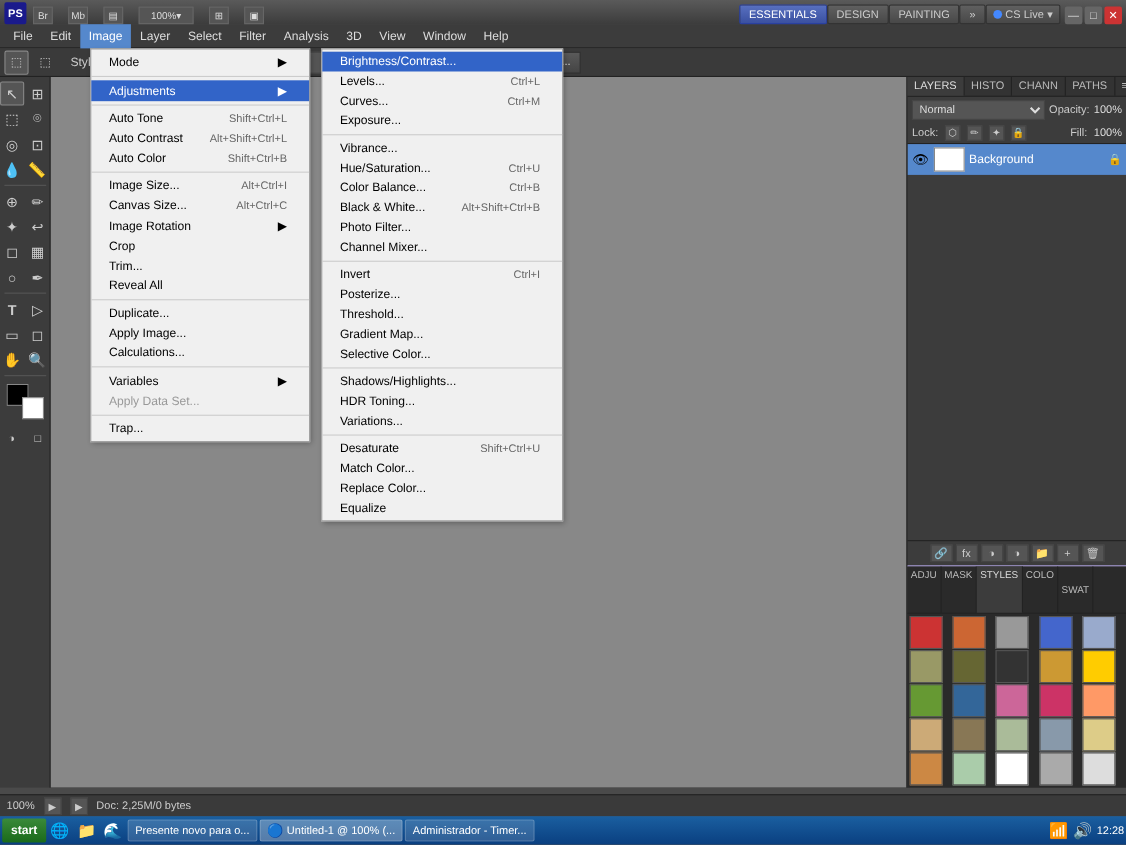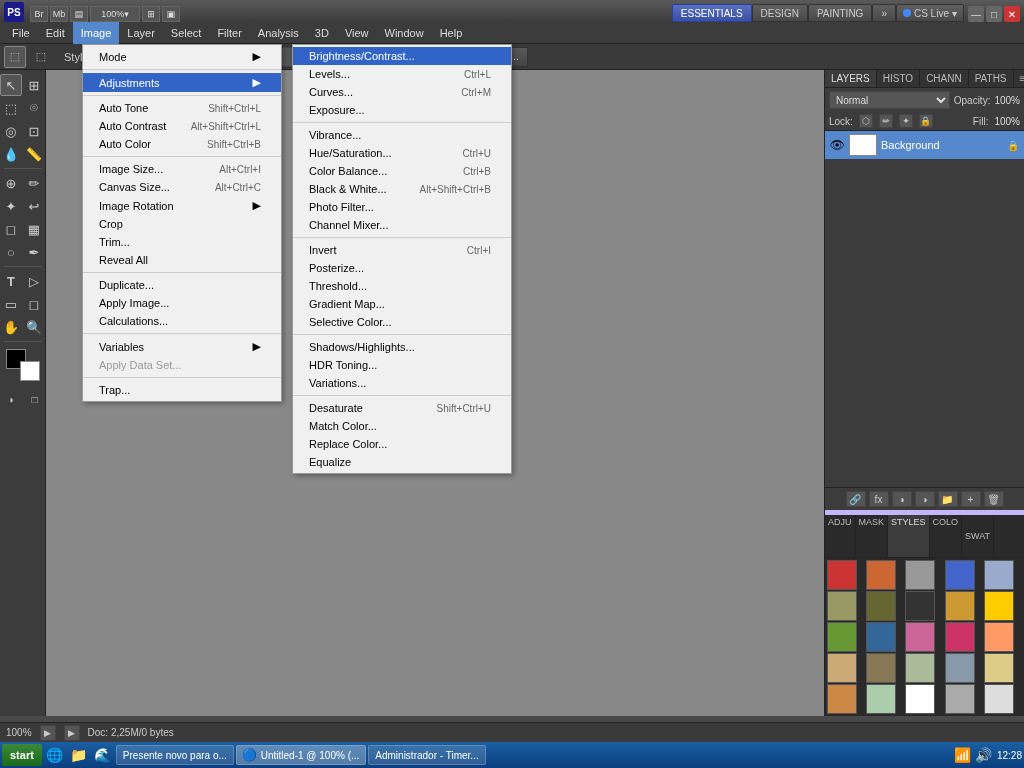--- a/index.html
+++ b/index.html
@@ -1,21 +1,21 @@
 <!DOCTYPE html>
 <html><head>
   <meta charset="utf-8">
   <style>
     * { margin: 0; padding: 0; box-sizing: border-box; }
     body { font-family: 'Segoe UI', Tahoma, Arial, sans-serif; font-size: 11px; background: #4a4a4a; width: 1024px; height: 768px; overflow: hidden; position: relative; }
 
     
     #title-bar { display: flex; align-items: flex-end; background: linear-gradient(to bottom, #5a5a5a, #3c3c3c); height: 22px; padding: 0 4px; }
     #title-bar .ps-logo { width: 20px; height: 20px; background: #1a1a8c; color: white; font-size: 10px; font-weight: bold; display: flex; align-items: center; justify-content: center; margin-right: 4px; border-radius: 2px; }
-    #title-bar .title-icons { display: flex; gap: 2px; margin-left: 2px; }
+    #title-bar .title-icons { display: flex; gap: 14px; margin-left: 2px; }
     #title-bar .title-icon { width: 18px; height: 16px; background: #555; border: 1px solid #666; display: flex; align-items: center; justify-content: center; font-size: 9px; color: #ddd; }
     .nav-btn { background: linear-gradient(to bottom, #606060, #484848); border: 1px solid #333; color: #ccc; font-size: 10px; padding: 1px 8px; cursor: pointer; height: 18px; display: flex; align-items: center; border-radius: 2px; }
     .nav-btn.active { background: linear-gradient(to bottom, #5870c0, #3a50a0); color: white; border-color: #2a40a0; }
     .cs-live-btn { background: linear-gradient(to bottom, #606060, #484848); border: 1px solid #333; color: #ccc; font-size: 10px; padding: 1px 6px; cursor: pointer; height: 18px; display: flex; align-items: center; gap: 3px; border-radius: 2px; margin-left: auto; }
     .cs-live-dot { width: 8px; height: 8px; background: #4488ff; border-radius: 50%; }
     .window-controls { display: flex; gap: 2px; margin-left: 4px; }
     .win-ctrl { width: 16px; height: 16px; display: flex; align-items: center; justify-content: center; font-size: 10px; cursor: pointer; border-radius: 2px; }
     .win-ctrl.minimize { background: #666; color: #ddd; }
     .win-ctrl.maximize { background: #666; color: #ddd; }
     .win-ctrl.close { background: #cc3333; color: white; }
@@ -269,21 +269,21 @@
     <div id="panel-icons-row">
       <div class="panel-icon-btn">🔗</div>
       <div class="panel-icon-btn">fx</div>
       <div class="panel-icon-btn">◑</div>
       <div class="panel-icon-btn">◑</div>
       <div class="panel-icon-btn">📁</div>
       <div class="panel-icon-btn">+</div>
       <div class="panel-icon-btn">🗑</div>
     </div>
 
-    <div style="border-top:5px solid #c4b5fd;">
+    <div style="border-top:1px solid #c4b5fd;">
       <div id="panel-tabs" style="display:flex; background:#2a2a2a;">
         <div class="panel-tab" style="font-size:9px; padding:2px 3px;">ADJU</div>
         <div class="panel-tab" style="font-size:9px; padding:2px 3px;">MASK</div>
         <div class="panel-tab active" style="font-size:9px; padding:2px 3px;">STYLES</div>
         <div class="panel-tab" style="font-size:9px; padding:2px 3px;">COLO</div>
         <div class="panel-tab" style="font-size:9px; padding:16px 3px;">SWAT</div>
       </div>
       <div id="styles-grid">
           <div class="style-cell" style="background: rgb(204, 51, 51);"></div>
           <div class="style-cell" style="background: rgb(204, 102, 51);"></div>

